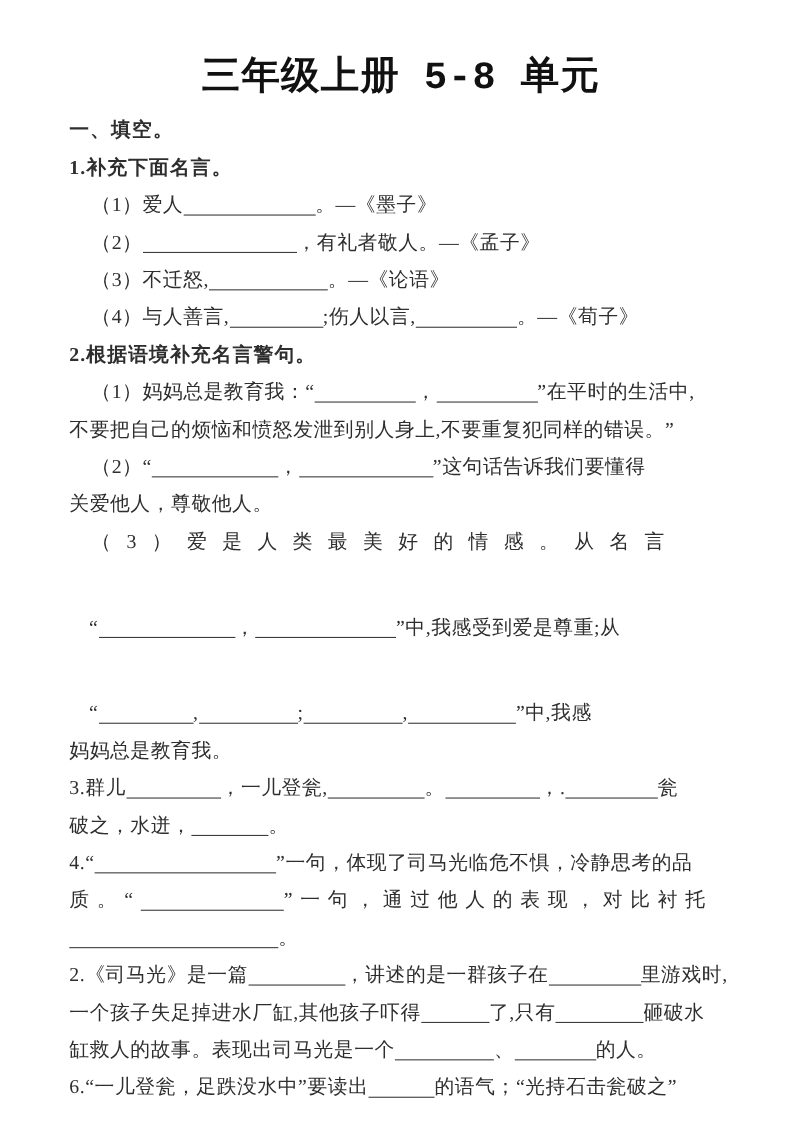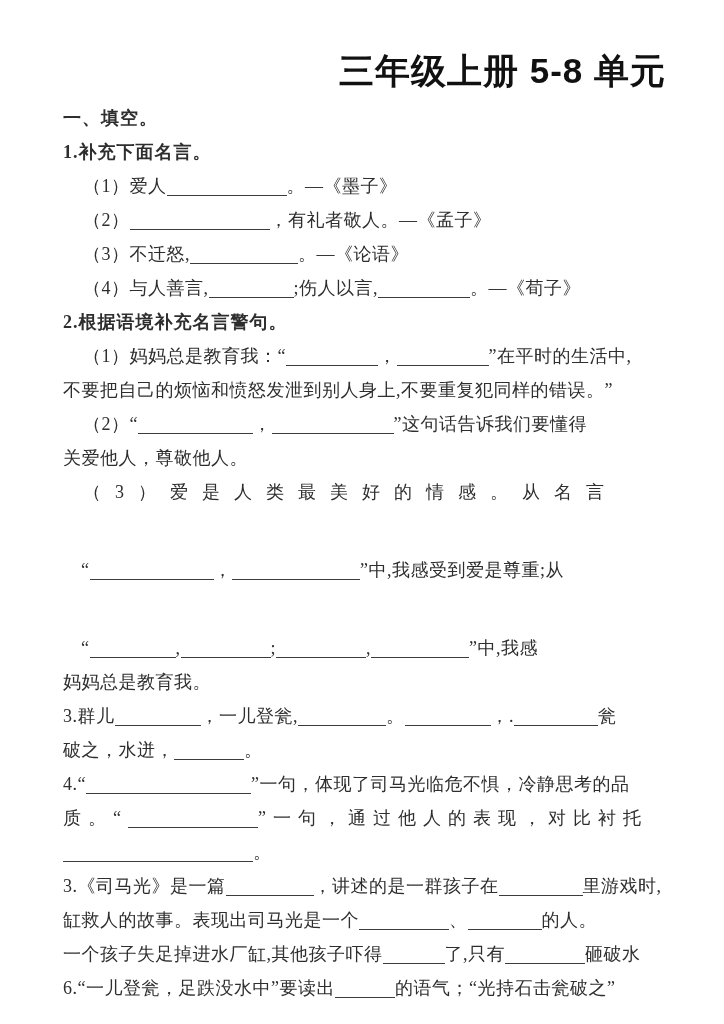--- a/index.html
+++ b/index.html
@@ -12,22 +12,22 @@
     width: 724px;
     height: 1024px;
     box-sizing: border-box;
     background: var(--page-bg, #ffffff);
     color: var(--body-text, #2e2e2e);
     font-family: "Liberation Serif", "DejaVu Serif", serif;
     padding: 48px 58px 0 63px;
     overflow: hidden;
   }
   .title {
-    text-align: right;
-    font-family: Liberation Sans, sans-serif;
+    text-align: center;
+    font-family: Liberation Mono, monospace;
     font-weight: 700;
     font-size: 35px;
     line-height: 46px;
     color: var(--title-text, #111111);
     letter-spacing: 1px;
     white-space: nowrap;
   }
   #lines {
     margin-top: 7px;
   }
@@ -75,18 +75,18 @@
       <div class="line continuation"><span>关爱他人，尊敬他人。</span></div>
       <div class="line sub-item spread-lg"><span>（3）爱是人类最美好的情感。从名言</span></div>
       <div class="line quote-continuation"><span>“</span><span class="blank" style="width: 124px;"></span><span>，</span><span class="blank" style="width: 128px;"></span><span>”中,我感受到爱是尊重;从</span></div>
       <div class="line quote-continuation"><span>“</span><span class="blank" style="width: 86px;"></span><span>,</span><span class="blank" style="width: 90px;"></span><span>;</span><span class="blank" style="width: 90px;"></span><span>,</span><span class="blank" style="width: 98px;"></span><span>”中,我感</span></div>
       <div class="line continuation"><span>妈妈总是教育我。</span></div>
       <div class="line numbered-item"><span>3.群儿</span><span class="blank" style="width: 86px;"></span><span>，一儿登瓮,</span><span class="blank" style="width: 88px;"></span><span>。</span><span class="blank" style="width: 86px;"></span><span>，.</span><span class="blank" style="width: 84px;"></span><span>瓮</span></div>
       <div class="line continuation"><span>破之，水迸，</span><span class="blank" style="width: 70px;"></span><span>。</span></div>
       <div class="line numbered-item"><span>4.“</span><span class="blank" style="width: 165px;"></span><span>”一句，体现了司马光临危不惧，冷静思考的品</span></div>
       <div class="line continuation spread-sm"><span>质。“</span><span class="blank" style="width: 130px;"></span><span>”一句，通过他人的表现，对比衬托</span></div>
       <div class="line continuation"><span class="blank" style="width: 190px;"></span><span>。</span></div>
-      <div class="line numbered-item"><span>3.《司马光》是一篇</span><span class="blank" style="width: 88px;"></span><span>，讲述的是一群孩子在</span><span class="blank" style="width: 84px;"></span><span>里游戏时,</span></div>
+      <div class="line numbered-item"><span>2.《司马光》是一篇</span><span class="blank" style="width: 88px;"></span><span>，讲述的是一群孩子在</span><span class="blank" style="width: 84px;"></span><span>里游戏时,</span></div>
+      <div class="line continuation"><span>一个孩子失足掉进水厂缸,其他孩子吓得</span><span class="blank" style="width: 62px;"></span><span>了,只有</span><span class="blank" style="width: 80px;"></span><span>砸破水</span></div>
       <div class="line continuation"><span>缸救人的故事。表现出司马光是一个</span><span class="blank" style="width: 90px;"></span><span>、</span><span class="blank" style="width: 74px;"></span><span>的人。</span></div>
-      <div class="line continuation"><span>一个孩子失足掉进水厂缸,其他孩子吓得</span><span class="blank" style="width: 62px;"></span><span>了,只有</span><span class="blank" style="width: 80px;"></span><span>砸破水</span></div>
       <div class="line numbered-item"><span>6.“一儿登瓮，足跌没水中”要读出</span><span class="blank" style="width: 60px;"></span><span>的语气；“光持石击瓮破之”</span></div>
     </div>
 </div>
 
 </body></html>

